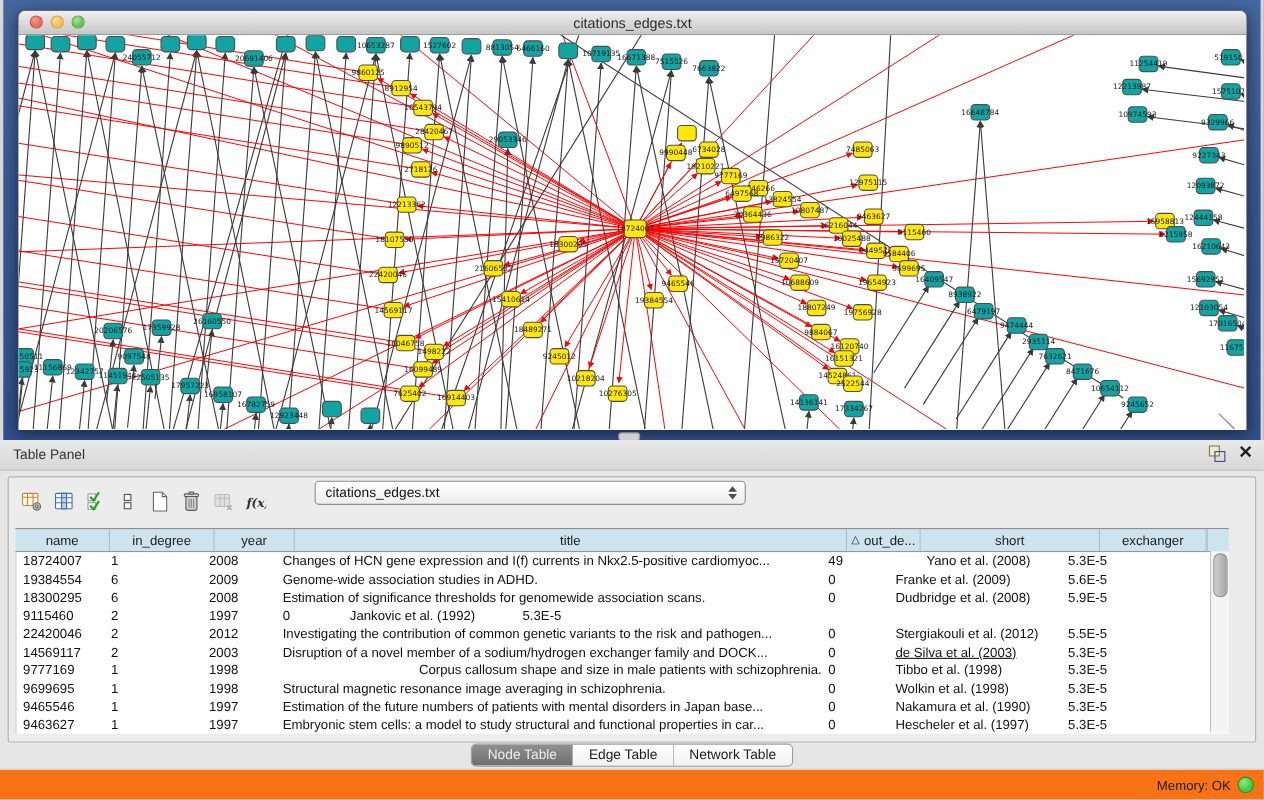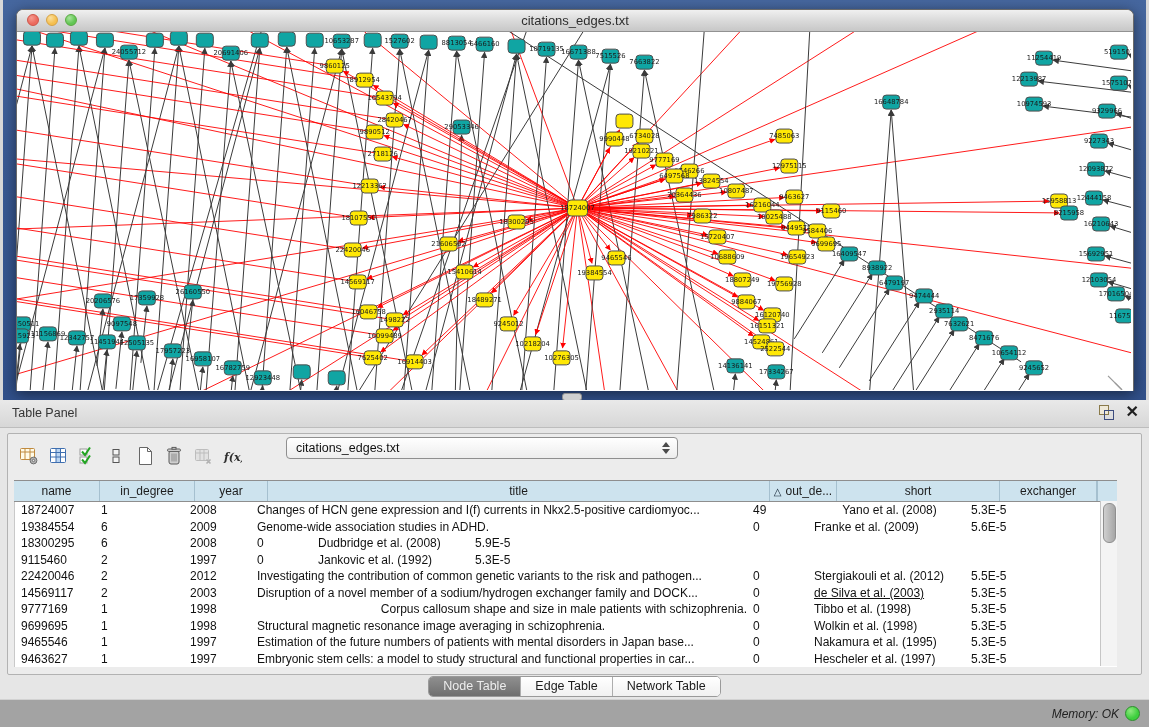--- a/index.html
+++ b/index.html
@@ -60,21 +60,21 @@
     background:linear-gradient(90deg,#cfcfcf,#a6a6a6);border:1px solid #8f8f8f;cursor:pointer;}
   .sc-head{background:#cde3ee;border-left:1px solid #a5c0cf;}
 
   .tabs{position:absolute;left:0;right:0;bottom:30px;height:21px;display:flex;justify-content:center;}
   .seg{display:flex;border:1px solid #9a9a9a;border-radius:5px;overflow:hidden;background:#fff;height:21px;box-sizing:border-box;}
   .seg .tab{font-size:12.5px;padding:0 14px;line-height:19px;color:#1c1c1c;background:linear-gradient(180deg,#ffffff,#f1f1f1);
     border-right:1px solid #adadad;cursor:pointer;}
   .seg .tab:last-child{border-right:none;}
   .seg .tab.active{background:linear-gradient(180deg,#8f8f8f,#6f6f6f);color:#ededed;}
 
-  .statusbar{position:absolute;left:0;right:0;bottom:0;height:27px;border-top:1px solid #d2d2d2;background:#a3a3a3;font-style:italic;}
+  .statusbar{position:absolute;left:0;right:0;bottom:0;height:27px;border-top:1px solid #d2d2d2;background:#f97316;}
   .mem{position:absolute;right:30px;top:7px;font-size:12px;color:#222;}
   .memdot{position:absolute;right:9px;top:6px;width:13px;height:13px;border-radius:50%;
     background:radial-gradient(circle at 35% 30%,#8fe87f,#3ecf3e 60%);border:1px solid #2a8f2a;}
 </style>
 </head>
 <body>
 
 <div class="app">
 
   <div class="graph-section">
@@ -899,20 +899,21 @@
               <div class="td" style="width: 67px;">2009</div>
               <div class="td" style="width: 496px;">Genome-wide association studies in ADHD.</div>
               <div class="td" style="width: 61px;">0</div>
               <div class="td" style="width: 157px;">Franke et al. (2009)</div>
               <div class="td" style="width: 91px;">5.6E-5</div>
             </div>
             <div class="trow">
               <div class="td" style="width: 80px;">18300295</div>
               <div class="td" style="width: 89px;">6</div>
               <div class="td" style="width: 67px;">2008</div>
+              <div class="td" style="width: 496px;">Estimation of significance thresholds for genomewide association scans.</div>
               <div class="td" style="width: 61px;">0</div>
               <div class="td" style="width: 157px;">Dudbridge et al. (2008)</div>
               <div class="td" style="width: 91px;">5.9E-5</div>
             </div>
             <div class="trow">
               <div class="td" style="width: 80px;">9115460</div>
               <div class="td" style="width: 89px;">2</div>
               <div class="td" style="width: 67px;">1997</div>
               <div class="td" style="width: 61px;">0</div>
               <div class="td" style="width: 157px;">Jankovic et al. (1992)</div>
@@ -953,21 +954,21 @@
               <div class="td" style="width: 61px;">0</div>
               <div class="td" style="width: 157px;">Wolkin et al. (1998)</div>
               <div class="td" style="width: 91px;">5.3E-5</div>
             </div>
             <div class="trow">
               <div class="td" style="width: 80px;">9465546</div>
               <div class="td" style="width: 89px;">1</div>
               <div class="td" style="width: 67px;">1997</div>
               <div class="td" style="width: 496px;">Estimation of the future numbers of patients with mental disorders in Japan base...</div>
               <div class="td" style="width: 61px;">0</div>
-              <div class="td" style="width: 157px;">Nakamura et al. (1995)</div>
+              <div class="td" style="width: 157px;">Nakamura et al. (1990)</div>
               <div class="td" style="width: 91px;">5.3E-5</div>
             </div>
             <div class="trow">
               <div class="td" style="width: 80px;">9463627</div>
               <div class="td" style="width: 89px;">1</div>
               <div class="td" style="width: 67px;">1997</div>
               <div class="td" style="width: 496px;">Embryonic stem cells: a model to study structural and functional properties in car...</div>
               <div class="td" style="width: 61px;">0</div>
               <div class="td" style="width: 157px;">Hescheler et al. (1997)</div>
               <div class="td" style="width: 91px;">5.3E-5</div>

